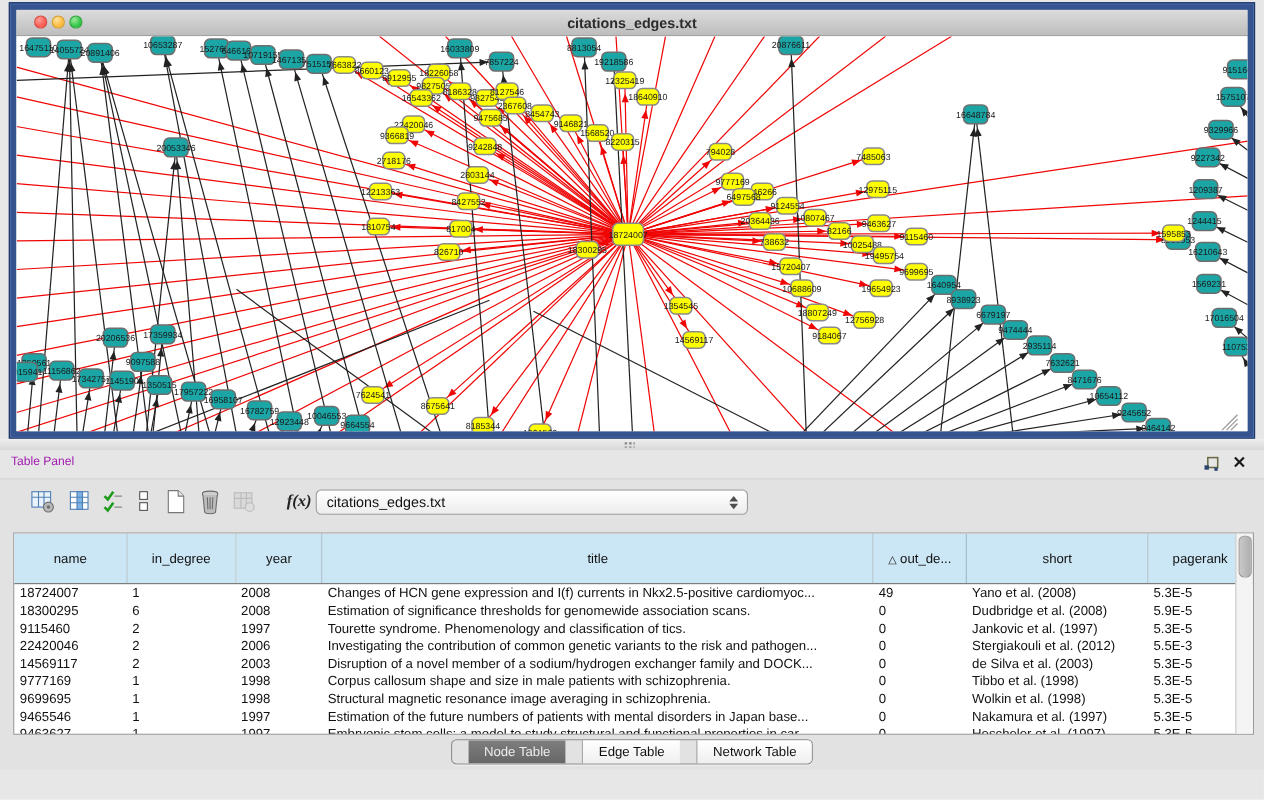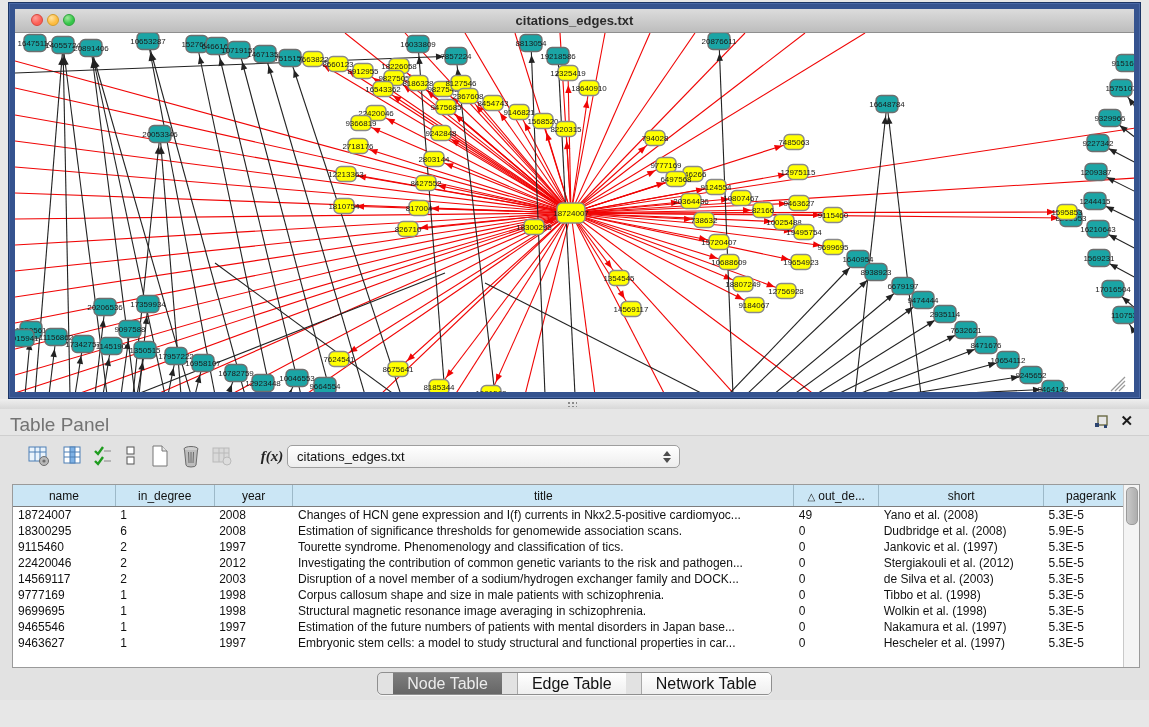--- a/index.html
+++ b/index.html
@@ -17,45 +17,45 @@
   #win-title{text-align:center;font-size:13px;font-weight:bold;color:#2b2b2b;line-height:23px;}
   #graph-area{position:absolute;left:0;top:24px;right:0;bottom:0;background:#fff;overflow:hidden;}
   #net-svg{display:block;}
 
   
   #table-panel{position:absolute;left:0;top:399px;width:1149px;height:301px;background:#e2e2e2;}
   #divider{height:10px;background:linear-gradient(#efefef,#d8d8d8);position:relative;}
   #grippy{position:absolute;left:567px;top:2px;width:10px;height:6px;background:
      radial-gradient(circle,#8a8a8a 1px,transparent 1.4px) 0 0/4px 4px;}
   #panel-header{height:26px;position:relative;border-bottom:1px solid #cfcfcf;background:#e6e6e6;}
-  #panel-title{position:absolute;left:10px;top:5px;font-size:19px;color:#737373;}
+  #panel-title{position:absolute;left:10px;top:5px;font-size:11px;color:#a21caf;}
   #float-btn{position:absolute;right:40px;top:5px;width:16px;height:16px;cursor:default;}
   #close-btn{position:absolute;right:16px;top:3px;font-size:15px;font-weight:bold;color:#1a1a1a;line-height:18px;}
   #toolbar{height:44px;position:relative;background:#e2e2e2;}
   .tb-btn{position:absolute;top:7px;width:26px;height:26px;display:flex;align-items:center;justify-content:center;}
   #fx-btn{font-size:15px;font-style:italic;font-weight:bold;color:#222;font-family:"Liberation Serif",serif;}
   #combo{position:absolute;left:287px;top:9px;width:393px;height:23px;background:linear-gradient(#ffffff,#ededed);border:1px solid #9e9e9e;border-radius:5px;box-sizing:border-box;font-size:13px;color:#111;padding-left:9px;line-height:21px;}
   #combo-arrows{position:absolute;right:7px;top:3px;width:9px;height:16px;}
   #combo-arrows div{width:0;height:0;border-left:4px solid transparent;border-right:4px solid transparent;margin:2px 0;}
   #arrow-up{border-bottom:5px solid #4d4d4d;}
   #arrow-dn{border-top:5px solid #4d4d4d;}
 
   
   #table-wrap{position:absolute;left:12px;top:85px;width:1128px;height:184px;background:#fff;border:1px solid #9a9a9a;box-sizing:border-box;overflow:hidden;}
   #grid{border-collapse:collapse;table-layout:fixed;font-size:12px;color:#111;}
-  #grid th{background:#cbe6f5;border-right:1px solid #9db9c8;border-bottom:1px solid #7d7d7d;height:21px;font-weight:normal;text-align:center;padding:0 3px;overflow:hidden;white-space:nowrap;}
+  #grid th{background:#cbe6f5;border-right:1px solid #9db9c8;border-bottom:1px solid #7d7d7d;height:21px;font-weight:normal;text-align:center;padding:12px 3px;overflow:hidden;white-space:nowrap;}
   #grid td{height:16px;padding:0 0 0 5px;overflow:hidden;white-space:nowrap;border:none;}
   .sort-tri{display:inline-block;margin-right:3px;font-size:10px;color:#222;}
   #vscroll{position:absolute;right:0;top:0;width:15px;height:182px;background:#f4f4f4;border-left:1px solid #c9c9c9;}
   #vthumb{position:absolute;left:2px;top:2px;width:10px;height:36px;border-radius:5px;background:linear-gradient(90deg,#c9c9c9,#aeaeae);border:1px solid #9b9b9b;}
 
   
   #tabbar{position:absolute;left:0;top:273px;width:1149px;height:24px;text-align:center;}
   #seg{display:inline-flex;border:1px solid #8f8f8f;border-radius:5px;overflow:hidden;height:21px;box-shadow:0 1px 0 rgba(255,255,255,.7);}
-  .seg-btn{font-size:16px;line-height:21px;padding:0 14px;background:linear-gradient(#ffffff,#efefef);color:#111;border-left:1px solid #a8a8a8;margin-left:15px;}
+  .seg-btn{font-size:12px;line-height:21px;padding:0 14px;background:linear-gradient(#ffffff,#efefef);color:#111;border-left:1px solid #a8a8a8;margin-left:15px;}
   .seg-btn:first-child{border-left:none;}
   .seg-btn.active{background:linear-gradient(#7e7e7e,#666666);color:#ececec;}
 
   
   #statusbar{position:absolute;left:0;top:700px;width:1149px;height:27px;background:#dedede;border-top:1px solid #c2c2c2;}
   #memory{position:absolute;right:36px;top:7px;font-size:12px;color:#222;}
   #mem-dot{position:absolute;right:14px;top:6px;width:14px;height:14px;border-radius:50%;background:radial-gradient(circle at 35% 30%,#8fe08f,#3ecb3e 65%);border:1px solid #2f9e2f;box-sizing:border-box;}
 
   svg text{font-family:"Liberation Sans",sans-serif;}
 </style>
@@ -912,25 +912,25 @@
               <td>2</td>
               <td>1997</td>
               <td>Tourette syndrome. Phenomenology and classification of tics.</td>
               <td>0</td>
               <td>Jankovic et al. (1997)</td>
               <td>5.3E-5</td>
             </tr>
             <tr>
               <td>22420046</td>
               <td>2</td>
-              <td>2012</td>
+              <td>2006</td>
               <td>Investigating the contribution of common genetic variants to the risk and pathogen...</td>
               <td>0</td>
               <td>Stergiakouli et al. (2012)</td>
-              <td>5.5E-5</td>
+              <td>5.5E-3</td>
             </tr>
             <tr>
               <td>14569117</td>
               <td>2</td>
               <td>2003</td>
               <td>Disruption of a novel member of a sodium/hydrogen exchanger family and DOCK...</td>
               <td>0</td>
               <td>de Silva et al. (2003)</td>
               <td>5.3E-5</td>
             </tr>

